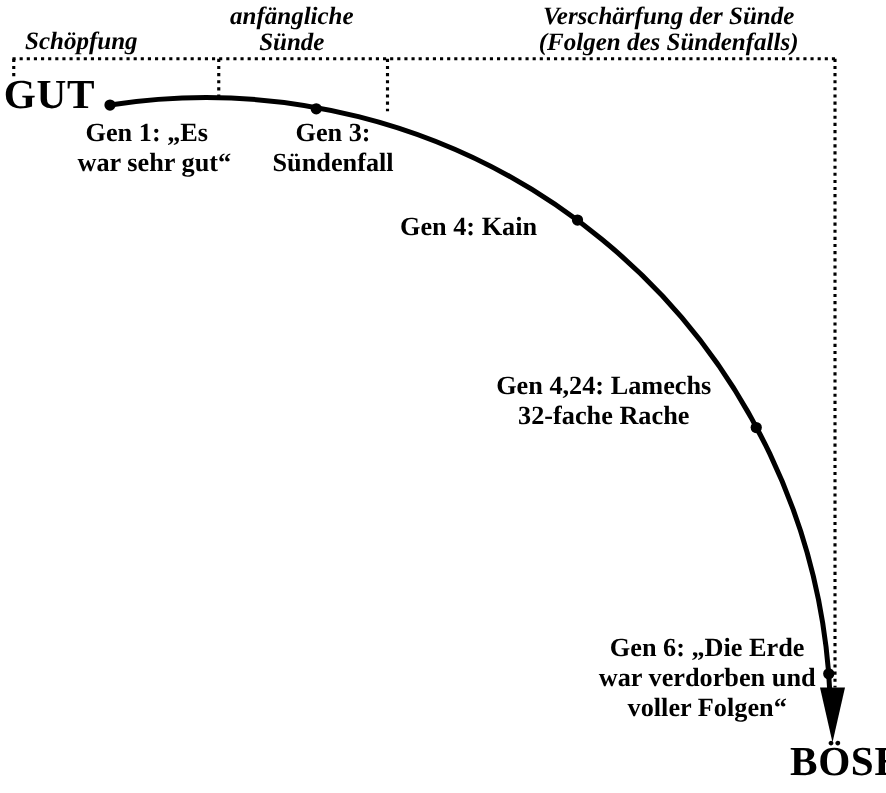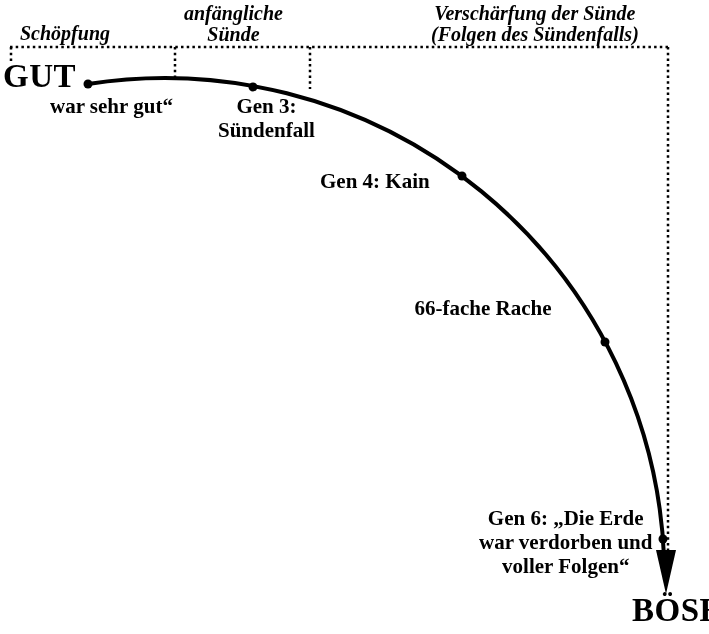--- a/index.html
+++ b/index.html
@@ -84,34 +84,36 @@
   <div class="phase-label" style="left:390px; top:3px;margin-left:41px;">
     <span class="line">Verschärfung der Sünde</span>
     <span class="line">(Folgen des Sündenfalls)</span>
   </div>
 
   <div class="pole-label" style="left:3px; top:59px;">GUT</div>
 
   <div class="pole-label" style="left:604px; top:593px;margin-left:28px;">BÖSE</div>
 
   <div class="event-label event-gen1" style="left:50px; top:94px;">
+    <span class="line">Gen 1: „Es</span>
     <span class="line">war sehr gut“</span>
   </div>
 
   <div class="event-label" style="left:218px; top:94px;">
     <span class="line">Gen 3:</span>
     <span class="line">Sündenfall</span>
   </div>
 
   <div class="event-label" style="left:320px; top:169px;font-family:Liberation Serif, serif;">
     <span class="line">Gen 4: Kain</span>
   </div>
 
   <div class="event-label center" style="left:378px; top:296px; width:210px;">
-    <span class="line">66-fache Rache</span>
+    <span class="line">Gen 4,24: Lamechs</span>
+    <span class="line">32-fache Rache</span>
   </div>
 
   <div class="event-label" style="left:452px; top:506px;margin-left:27px;">
     <span class="line">Gen 6: „Die Erde</span>
     <span class="line">war verdorben und</span>
     <span class="line">voller Folgen“</span>
   </div>
 
 </div>
 

